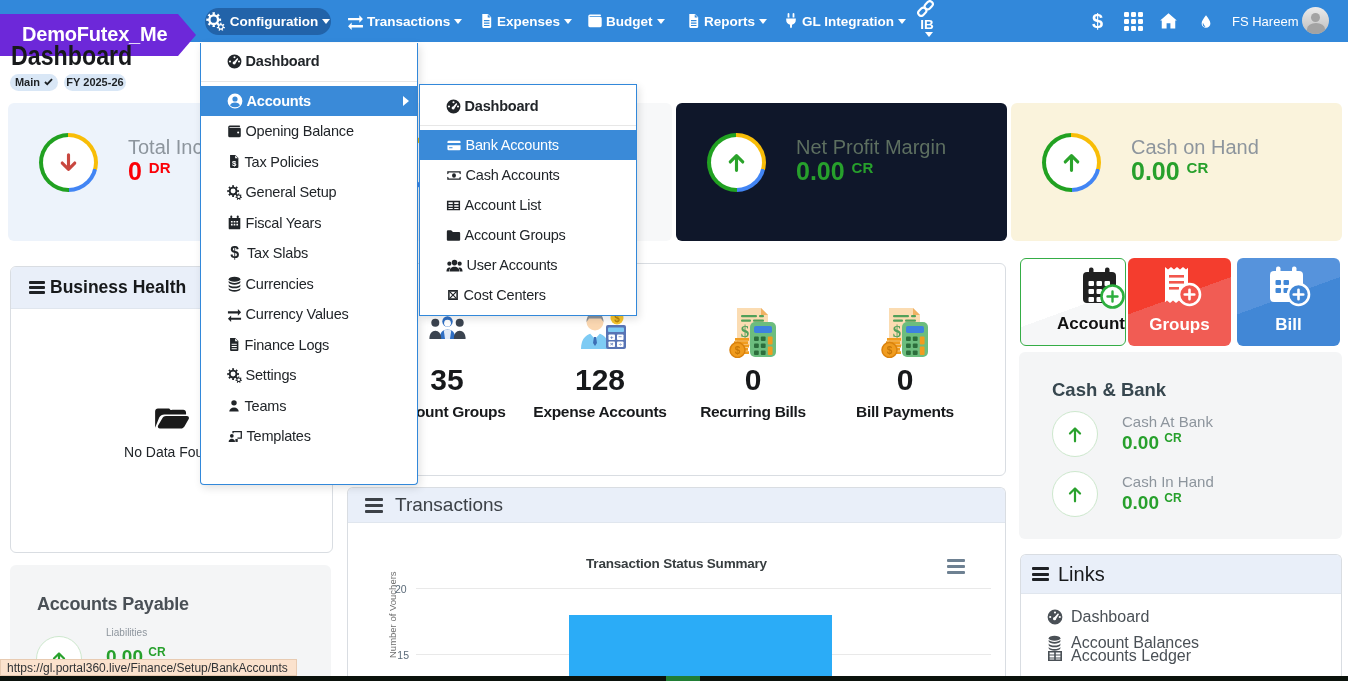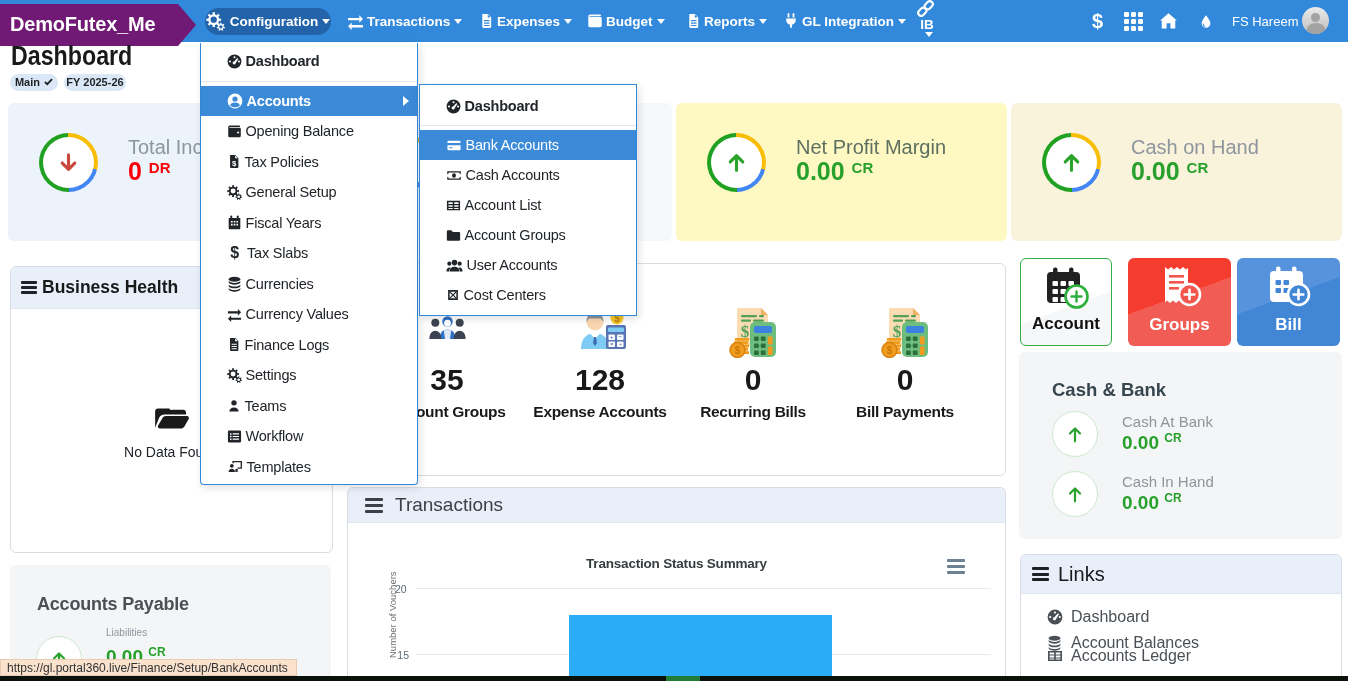--- a/index.html
+++ b/index.html
@@ -1,21 +1,21 @@
 <!DOCTYPE html>
 <html><head>
 <meta charset="utf-8">
 <style>
 * { margin:0; padding:0; box-sizing:border-box; }
 html,body { width:1348px; height:681px; overflow:hidden; background:#fff;
   font-family:"Liberation Sans", sans-serif; }
 #nav { position:absolute; left:0; top:0; width:1348px; height:42px; background:#3288da; }
-#brand { position:absolute; left:0; top:4px; width:196px; height:42px; background:#701a75;
+#brand { position:absolute; left:0; top:14px; width:196px; height:42px; background:#6d28d9;
   clip-path:polygon(0 0, 178px 0, 196px 21px, 178px 42px, 0 42px);
-  color:#fff; font-size:20px; font-weight:bold; line-height:41px; padding-left:10px; letter-spacing:-0.2px; }
+  color:#fff; font-size:20px; font-weight:bold; line-height:41px; padding-left:22px; letter-spacing:-0.2px; }
 .navitem { position:absolute; top:0; height:42px; display:flex; align-items:center;
   color:#fff; font-size:13.5px; font-weight:bold; }
 .navitem svg, .navitem .nicn { margin-right:3px; }
 .caret { width:0; height:0; border-left:4.5px solid transparent; border-right:4.5px solid transparent;
   border-top:5px solid #fff; margin-left:4px; display:inline-block; }
 #cfgpill { position:absolute; left:205px; top:8px; width:126px; height:27px; border-radius:14px;
   background:#2263a9; display:flex; align-items:center; justify-content:center;
   color:#fff; font-size:13.5px; font-weight:bold; }
 #h1 { position:absolute; left:11px; top:41px; font-size:27px; font-weight:bold; color:#17191b; transform:scaleX(0.86); transform-origin:left top; }
 .badge { position:absolute; top:74px; height:17px; background:#d9e7f6; border-radius:8.5px;
@@ -228,21 +228,21 @@
   <div class="ring">
       <div class="inner">
     <svg width="25" height="25" viewBox="0 0 24 24">
           <path d="M12 19.5v-14M6 11.5L12 5.5l6 6" stroke="#c8473f" stroke-width="3" fill="none" stroke-linecap="round" stroke-linejoin="round"></path>
         </svg>
   </div>
     </div>
   <div class="ctitle">Total Expenses</div>
   <div class="cval" style="color:#fb0007;">0 <sup>DR</sup></div>
 </div>
-<div class="card" style="left:676px; width:331px; background:#fef9c3;">
+<div class="card" style="left:676px; width:331px; background:#0f172a;">
   <div class="ring">
       <div class="inner">
     <svg width="25" height="25" viewBox="0 0 24 24">
           <path d="M12 19.5v-14M6 11.5L12 5.5l6 6" stroke="#2aa32a" stroke-width="3" fill="none" stroke-linecap="round" stroke-linejoin="round"></path>
         </svg>
   </div>
     </div>
   <div class="ctitle" style="color:#5d6f60;">Net Profit Margin</div>
   <div class="cval" style="color:#27a02c;">0.00 <sup>CR</sup></div>
 </div>
@@ -252,21 +252,21 @@
     <svg width="25" height="25" viewBox="0 0 24 24">
           <path d="M12 19.5v-14M6 11.5L12 5.5l6 6" stroke="#2aa32a" stroke-width="3" fill="none" stroke-linecap="round" stroke-linejoin="round"></path>
         </svg>
   </div>
     </div>
   <div class="ctitle">Cash on Hand</div>
   <div class="cval" style="color:#27a02c;">0.00 <sup>CR</sup></div>
 </div>
 
 <div class="panel" style="left:10px; top:266px; width:323px; height:287px;">
-  <div class="panel-hdr" style="height:42px; border-radius:5px 5px 0 0; padding-left:10px;">
+  <div class="panel-hdr" style="height:42px; border-radius:5px 5px 0 0; padding-left:18px;">
     <span class="hamb" style="margin-right:5px;">
         <i style="width:16px;height:2.5px;margin:2.5px 0;"></i>
         <i style="width:16px;height:2.5px;margin:2.5px 0;"></i>
         <i style="width:16px;height:2.5px;margin:2.5px 0;"></i>
       </span>
     <span style="font-size:17.5px; font-weight:bold; color:#17191b;">Business Health</span>
   </div>
   <div style="position:absolute; left:0; right:0; top:135px; text-align:center;">
     <svg width="34" height="30" viewBox="0 0 576 512">
         <path fill="#1a1a1a" d="M572.7 292.1L500.3 416.2c-12.9 22-36.5 35.6-62 35.6H80c-26.2 0-42.4-28.8-29-51.1L123.4 276c12.9-22 36.5-35.6 62-35.6h358.3c26.1 0 42.3 28.7 29 51.7zM152 160h136l-48-48H48c-26.5 0-48 21.5-48 48v278.1L69.8 264c17.9-30.7 51-49.9 86.6-49.9H528v-32c0-26.5-21.5-48-48-48H296z"></path>
@@ -401,21 +401,21 @@
       <i style="width:18px;height:3.5px;margin:2.5px 0;background:#6e8192;"></i>
     </span>
   <div style="position:absolute; left:39px; top:170px; font-size:9.5px; color:#6e6e6e; transform:rotate(-90deg); transform-origin:left top;">Number of Vouchers</div>
   <div style="position:absolute; left:47px; top:95px; width:14px; font-size:10.5px; color:#5b6b79;">20</div>
   <div style="position:absolute; left:47px; top:161px; width:14px; text-align:right; font-size:10.5px; color:#5b6b79;">15</div>
   <div style="position:absolute; left:68px; top:100px; width:575px; height:1px; background:#e9e9e9;"></div>
   <div style="position:absolute; left:68px; top:166px; width:575px; height:1px; background:#e9e9e9;"></div>
   <div style="position:absolute; left:221px; top:127px; width:263px; height:66px; background:#2bacf7;"></div>
 </div>
 
-<div class="bigbtn" style="left:1020px; width:92px; background:linear-gradient(160deg,#ffffff 55%,#f6f7f8 55%); border:1.5px solid #35ad46;">
+<div class="bigbtn" style="left:1020px; width:106px; background:linear-gradient(160deg,#ffffff 55%,#f6f7f8 55%); border:1.5px solid #35ad46;text-align:right;">
   <svg width="46" height="44" viewBox="0 0 46 44" style="margin-top:7px;">
     <rect x="4" y="6" width="33" height="31" rx="4" fill="#212121"></rect>
     <rect x="10" y="1.5" width="4.5" height="9" rx="2" fill="#212121"></rect>
     <rect x="26" y="1.5" width="4.5" height="9" rx="2" fill="#212121"></rect>
     <g fill="#fff">
         <rect x="9.5" y="15" width="5.5" height="5" rx="1"></rect>
         <rect x="17.5" y="15" width="5.5" height="5" rx="1"></rect>
         <rect x="25.5" y="15" width="5.5" height="5" rx="1"></rect>
         <rect x="9.5" y="23" width="5.5" height="5" rx="1"></rect>
         <rect x="17.5" y="23" width="5.5" height="5" rx="1"></rect>
@@ -530,23 +530,20 @@
       </svg>Currency Values</div>
   <div class="mi"><svg width="14" height="15" viewBox="0 0 16 16" fill="#212529">
         <use href="#filelines"></use>
       </svg>Finance Logs</div>
   <div class="mi"><svg width="15" height="15" viewBox="0 0 16 16" fill="#212529">
         <use href="#gears"></use>
       </svg>Settings</div>
   <div class="mi"><svg width="14" height="14" viewBox="0 0 16 16" fill="#212529">
         <use href="#useric"></use>
       </svg>Teams</div>
-  <div class="mi"><svg width="15" height="15" viewBox="0 0 16 16" fill="#212529">
-        <use href="#listalt"></use>
-      </svg>Workflow</div>
   <div class="mi"><svg width="16" height="15" viewBox="0 0 16 16" fill="#212529">
         <use href="#tmpl"></use>
       </svg>Templates</div>
 </div>
 
 <div class="menu" id="menu2" style="left:419px; top:84px; width:218px; height:232px;">
   <div style="height:6px;"></div>
   <div class="mi bold"><svg width="15" height="15" viewBox="0 0 16 16" fill="#212529">
         <use href="#tacho"></use>
       </svg>Dashboard</div>

